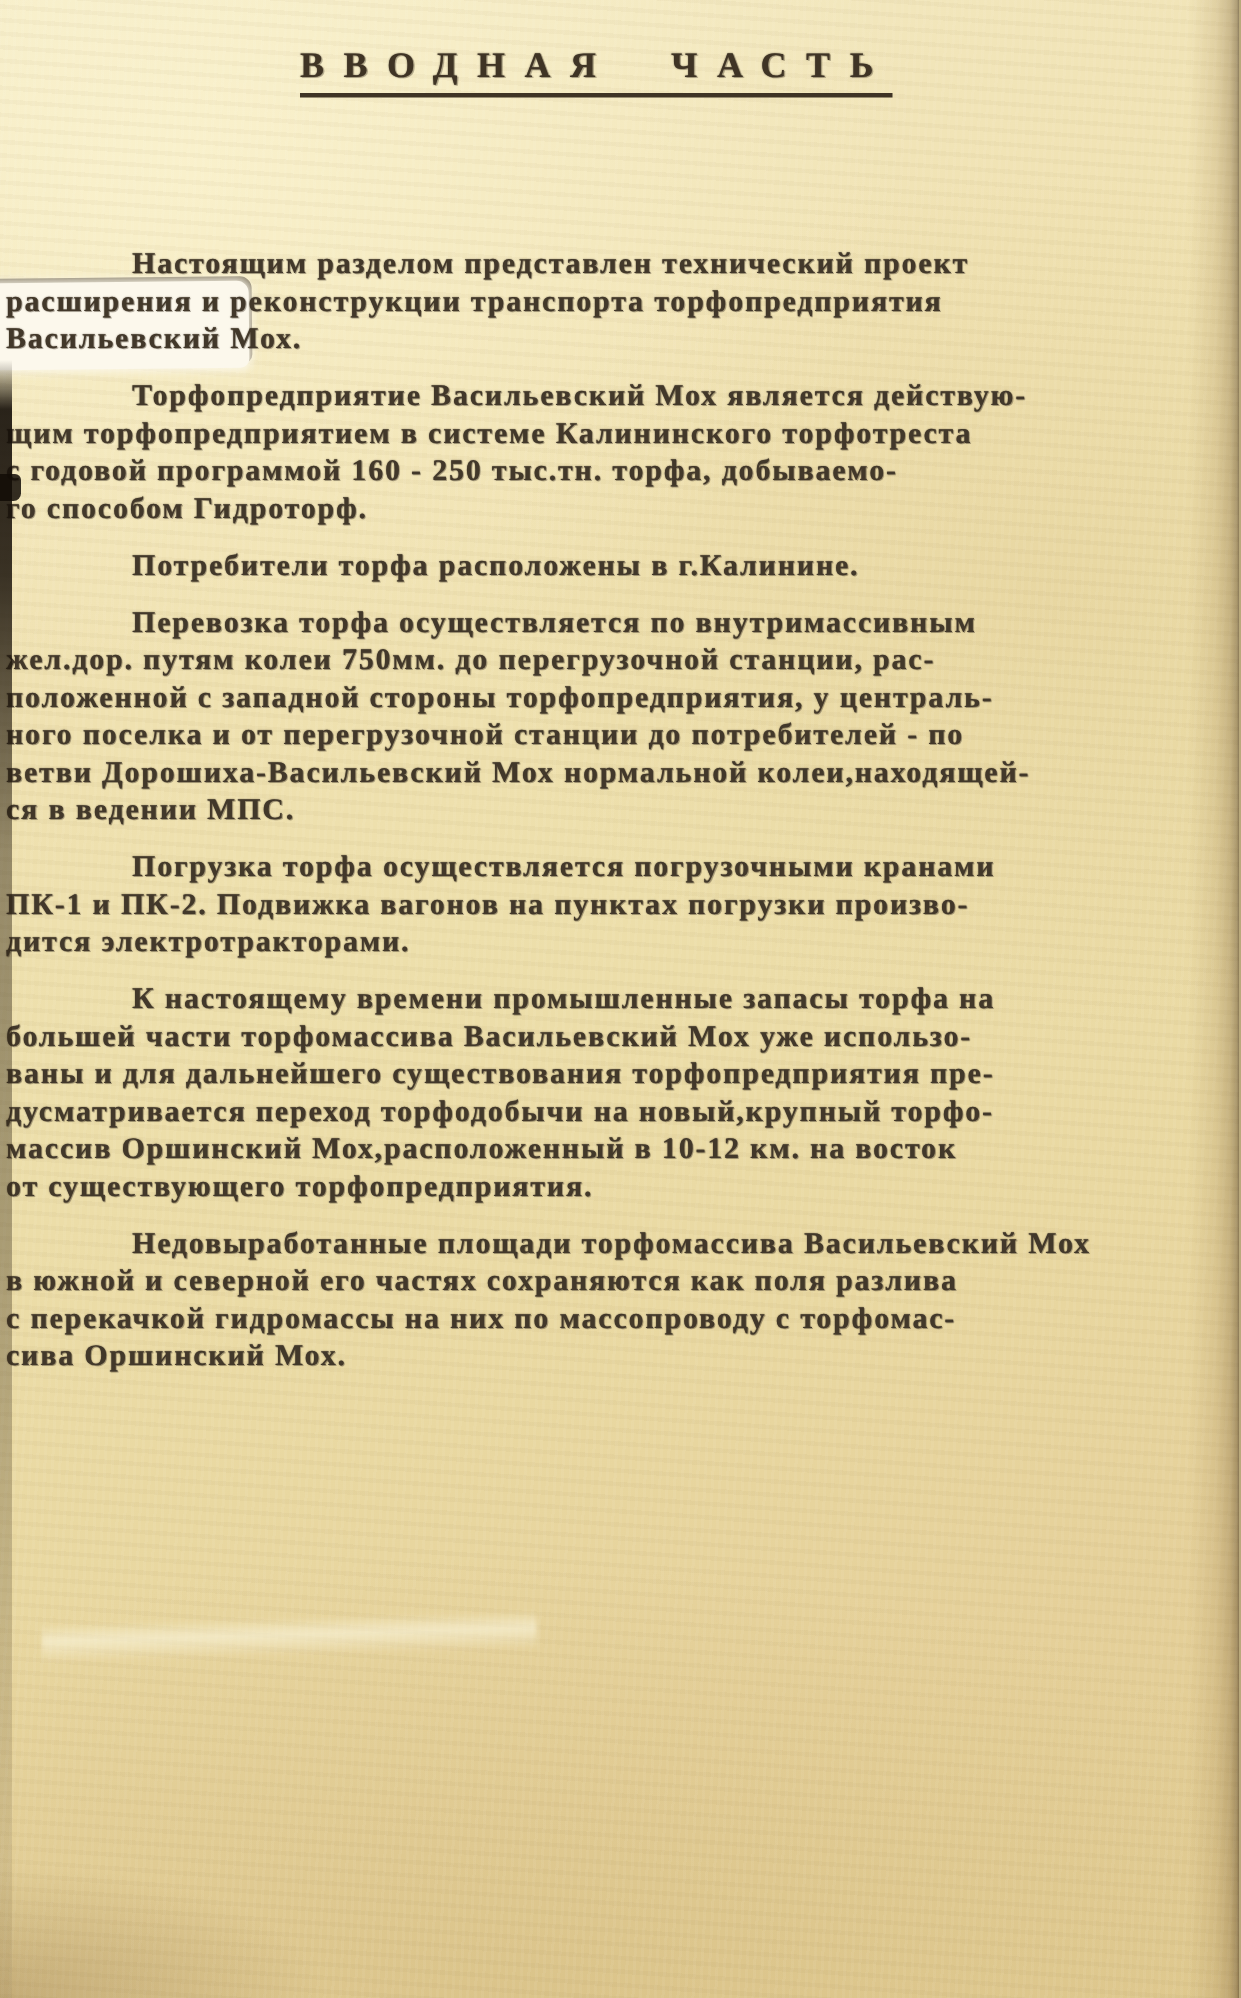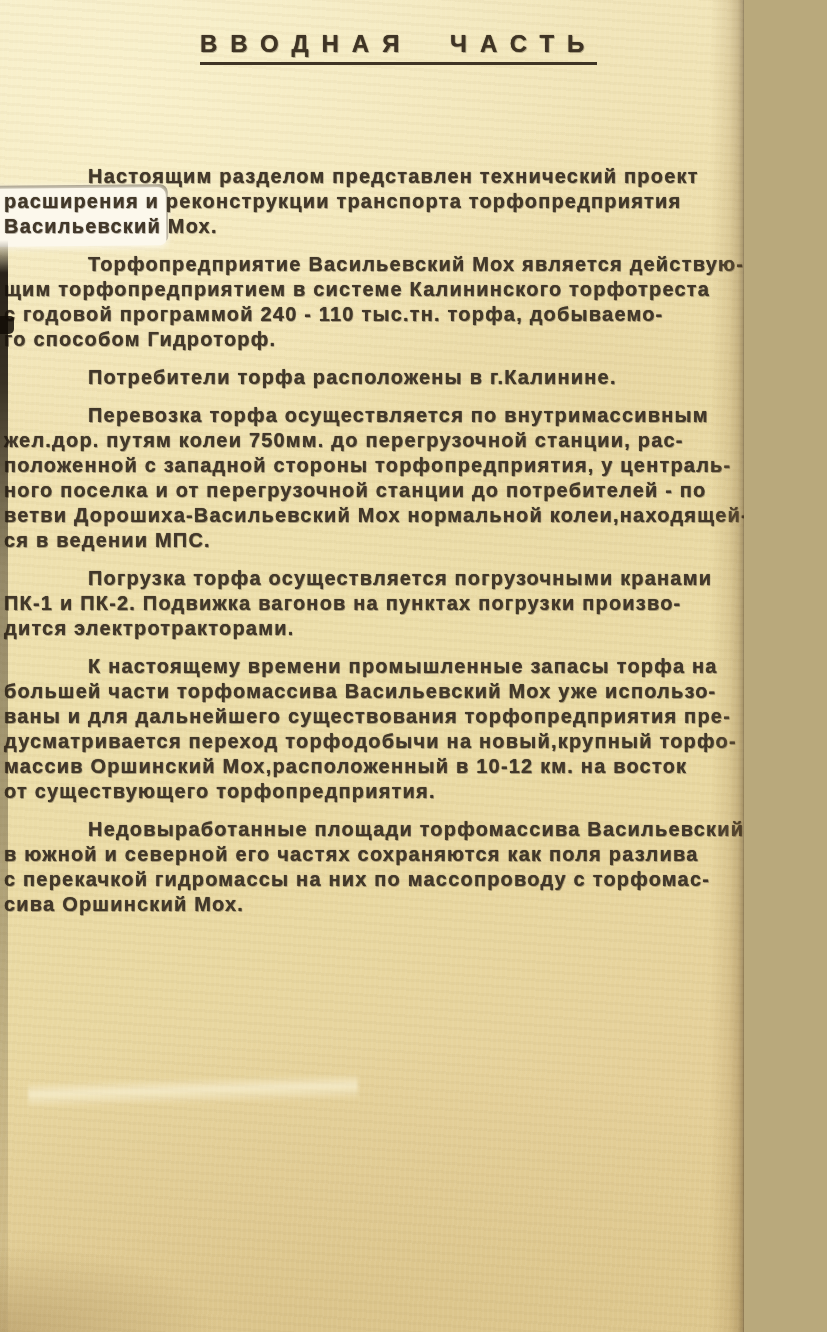--- a/index.html
+++ b/index.html
@@ -1,25 +1,25 @@
 <!DOCTYPE html>
 <html style="--paper: #eedfab; --ink: #3f3425;"><head>
 <meta charset="utf-8">
 <style>
   html,body{margin:0;padding:0;background:#b9a97c;}
   .page{
     position:relative;
-    width:744px;height:1332px;
+    width:826px;height:1332px;
     overflow:hidden;
     background:
       radial-gradient(ellipse 700px 500px at 15% 8%, rgba(255,248,214,.55), rgba(255,248,214,0) 70%),
       radial-gradient(ellipse 500px 380px at 85% 30%, rgba(221,198,140,.35), rgba(221,198,140,0) 75%),
       radial-gradient(ellipse 900px 420px at 40% 100%, rgba(205,180,120,.38), rgba(205,180,120,0) 70%),
       linear-gradient(160deg,#f4ebc6 0%,#f0e2b2 25%,#eddfab 45%,#e9d8a1 65%,#e5d099 82%,#e0ca90 100%);
-    font-family:Liberation Sans, sans-serif;
+    font-family:Liberation Serif, serif;
   }
   .grain{
     position:absolute;inset:0;z-index:1;pointer-events:none;
     background:
       repeating-linear-gradient(93deg, rgba(255,255,255,.05) 0 2px, rgba(0,0,0,0) 2px 5px),
       repeating-linear-gradient(4deg, rgba(120,95,50,.04) 0 3px, rgba(0,0,0,0) 3px 9px);
   }
   
   .patch-white{
     position:absolute;left:-6px;top:188px;width:172px;height:58px;z-index:2;
@@ -89,21 +89,21 @@
   <div class="edge-right"></div>
 
   <h1 class="title">ВВОДНАЯ ЧАСТЬ</h1>
 
   <main class="body">
     <p class="para">Настоящим разделом представлен технический проект
 расширения и реконструкции транспорта торфопредприятия
 Васильевский Мох.</p>
     <p class="para">Торфопредприятие Васильевский Мох является действую-
 щим торфопредприятием в системе Калининского торфотреста
-с годовой программой 240 - 110 тыс.тн. торфа, добываемо-
+с годовой программой 160 - 250 тыс.тн. торфа, добываемо-
 го способом Гидроторф.</p>
     <p class="para">Потребители торфа расположены в г.Калинине.</p>
     <p class="para">Перевозка торфа осуществляется по внутримассивным
 жел.дор. путям колеи 750мм. до перегрузочной станции, рас-
 положенной с западной стороны торфопредприятия, у централь-
 ного поселка и от перегрузочной станции до потребителей - по
 ветви Дорошиха-Васильевский Мох нормальной колеи,находящей-
 ся в ведении МПС.</p>
     <p class="para">Погрузка торфа осуществляется погрузочными кранами
 ПК-1 и ПК-2. Подвижка вагонов на пунктах погрузки произво-

